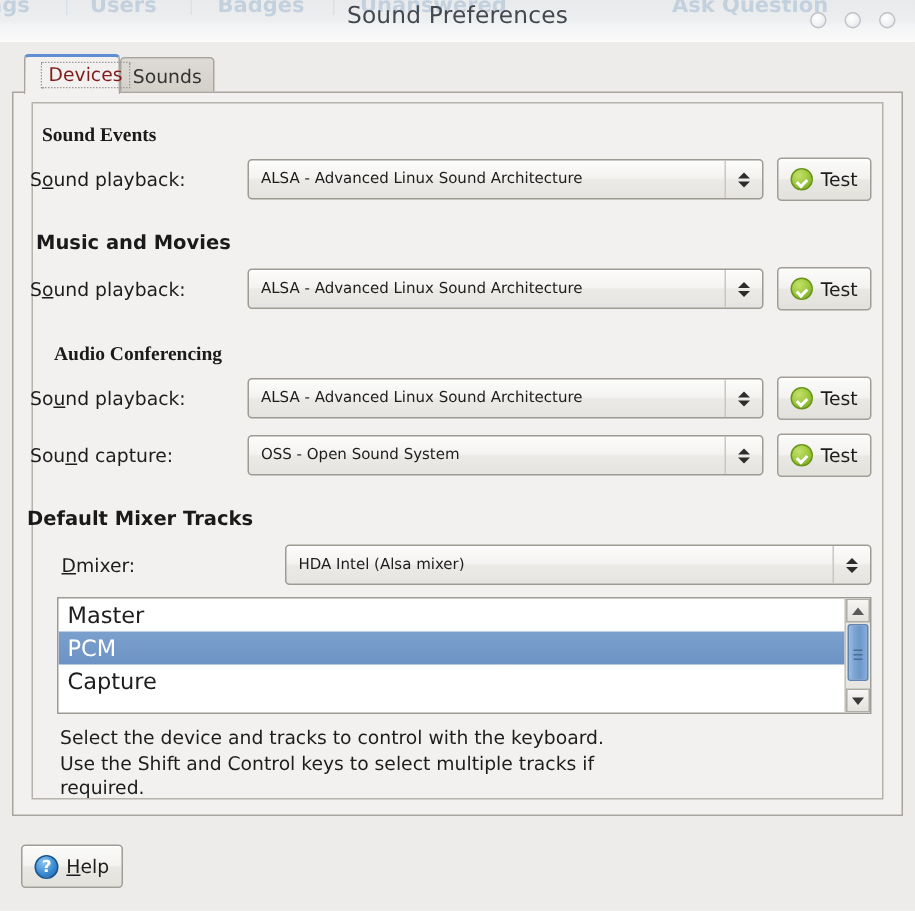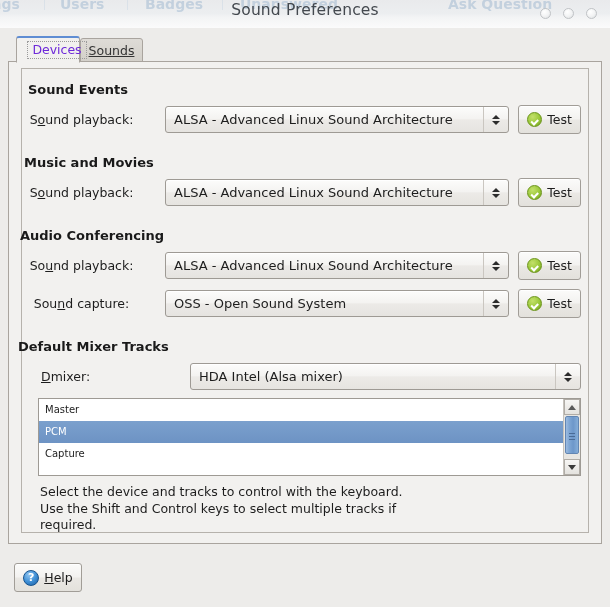--- a/index.html
+++ b/index.html
@@ -61,34 +61,34 @@
     display: flex; align-items: center; justify-content: center;
     font-size: 12.5px;
     border-top-left-radius: 3px; border-top-right-radius: 3px;
   }
   .tab.active {
     background: #f2f1ef;
     border: 1px solid #a9a49e;
     border-bottom: 1px solid #f2f1ef;
     border-top: 2px solid #5f8dd3;
     z-index: 4; height: 27px;
-    color: #6d28d9;
+    color: #7f1d1d;
     padding-left: 18px;
   }
   .tab.active .lbl {
     border: 1px dotted #9a9a9a;
     padding: 0 4px 1px 4px;
     border-radius: 1px;
   }
   .tab.inactive {
     background: linear-gradient(to bottom, #dedbd6 0%, #d3d0ca 100%);
     border: 1px solid #a9a49e;
     border-bottom: 1px solid #a9a49e;
     color: #333;
-    top: 2px; height: 25px; text-decoration: underline;
+    top: 2px; height: 25px;
   }
 
   
   #page {
     position: absolute; left: 8px; top: 61px; width: 594px; height: 483px;
     background: #f2f1ef;
     border: 1px solid #a9a49e;
     box-sizing: border-box;
   }
   #group-frame {
@@ -103,37 +103,37 @@
     position: absolute;
     font-weight: bold; font-size: 13px; color: #1a1a1a;
     white-space: nowrap;
   }
 
   
   .row-label {
     position: absolute;
     font-size: 12.5px; color: #1d1d1d;
     white-space: nowrap;
-    text-align: center;
+    text-align: left;
   }
   .mn { text-decoration: underline; }
 
   .combo {
     position: absolute; height: 27px;
     box-sizing: border-box;
     background: linear-gradient(to bottom, #fcfcfb 0%, #f4f3f1 46%, #eceae7 52%, #e6e4e0 100%);
     border: 1px solid #9e9a94;
     border-radius: 3px;
     display: flex; align-items: center;
     box-shadow: inset 0 1px 0 #ffffff;
   }
   .combo .ctext {
     flex: 1 1 auto;
     padding-left: 8px;
-    font-size: 13px; color: #1d1d1d;
+    font-size: 10px; color: #1d1d1d;
     white-space: nowrap; overflow: hidden;
   }
   .combo .carrow {
     width: 24px; height: 25px;
     border-left: 1px solid #cac6c0;
     display: flex; flex-direction: column;
     align-items: center; justify-content: center;
     gap: 2px;
     flex: 0 0 auto;
   }
@@ -194,21 +194,21 @@
   #list-frame {
     position: absolute;
     border: 1px solid #9e9a94;
     background: #ffffff;
     box-sizing: border-box;
     overflow: hidden;
   }
   .track {
     height: 22px; line-height: 22px;
     padding-left: 6px;
-    font-size: 10px; color: #1d1d1d;
+    font-size: 15px; color: #1d1d1d;
     white-space: nowrap;
   }
   .track.selected {
     background: linear-gradient(to bottom, #7ba0cd 0%, #6d93c4 100%);
     color: #ffffff;
   }
   #scrollbar {
     position: absolute; top: 0; right: 0; width: 17px; height: 100%;
     background: #e8e6e2;
     border-left: 1px solid #c6c2bc;
@@ -278,21 +278,21 @@
   </div>
   <div class="tab inactive" style="left:72px; width:63px;">
     <span class="lbl">Sounds</span>
   </div>
 </div>
 
 <div id="page">
   <div id="group-frame"></div>
 </div>
 
-<div class="sec-head" style="left:28px; top:82px;">Sound Events</div>
+<div class="sec-head" style="left:28px; top:82px;font-family:Liberation Serif, serif;">Sound Events</div>
 
 <div class="row-label" style="left:20px; top:112px; width:123px;"><span>S</span><span class="mn">o</span><span>und playback:</span></div>
 
 <div class="combo" style="left:165px; top:106px; width:344px;">
   <span class="ctext">ALSA - Advanced Linux Sound Architecture</span>
   <span class="carrow">
       <i class="chev up"></i>
       <i class="chev down"></i>
     </span>
 </div>
@@ -312,21 +312,21 @@
       <i class="chev up"></i>
       <i class="chev down"></i>
     </span>
 </div>
 
 <div class="btn" style="left:518px; top:178px; width:63px;">
   <span class="ico-check"></span>
   <span>Test</span>
 </div>
 
-<div class="sec-head" style="left:20px; top:228px;">Audio Conferencing</div>
+<div class="sec-head" style="left:36px; top:228px;font-family:Liberation Serif, serif;">Audio Conferencing</div>
 
 <div class="row-label" style="left:20px; top:258px; width:123px;"><span>So</span><span class="mn">u</span><span>nd playback:</span></div>
 
 <div class="combo" style="left:165px; top:252px; width:344px;">
   <span class="ctext">ALSA - Advanced Linux Sound Architecture</span>
   <span class="carrow">
       <i class="chev up"></i>
       <i class="chev down"></i>
     </span>
 </div>

